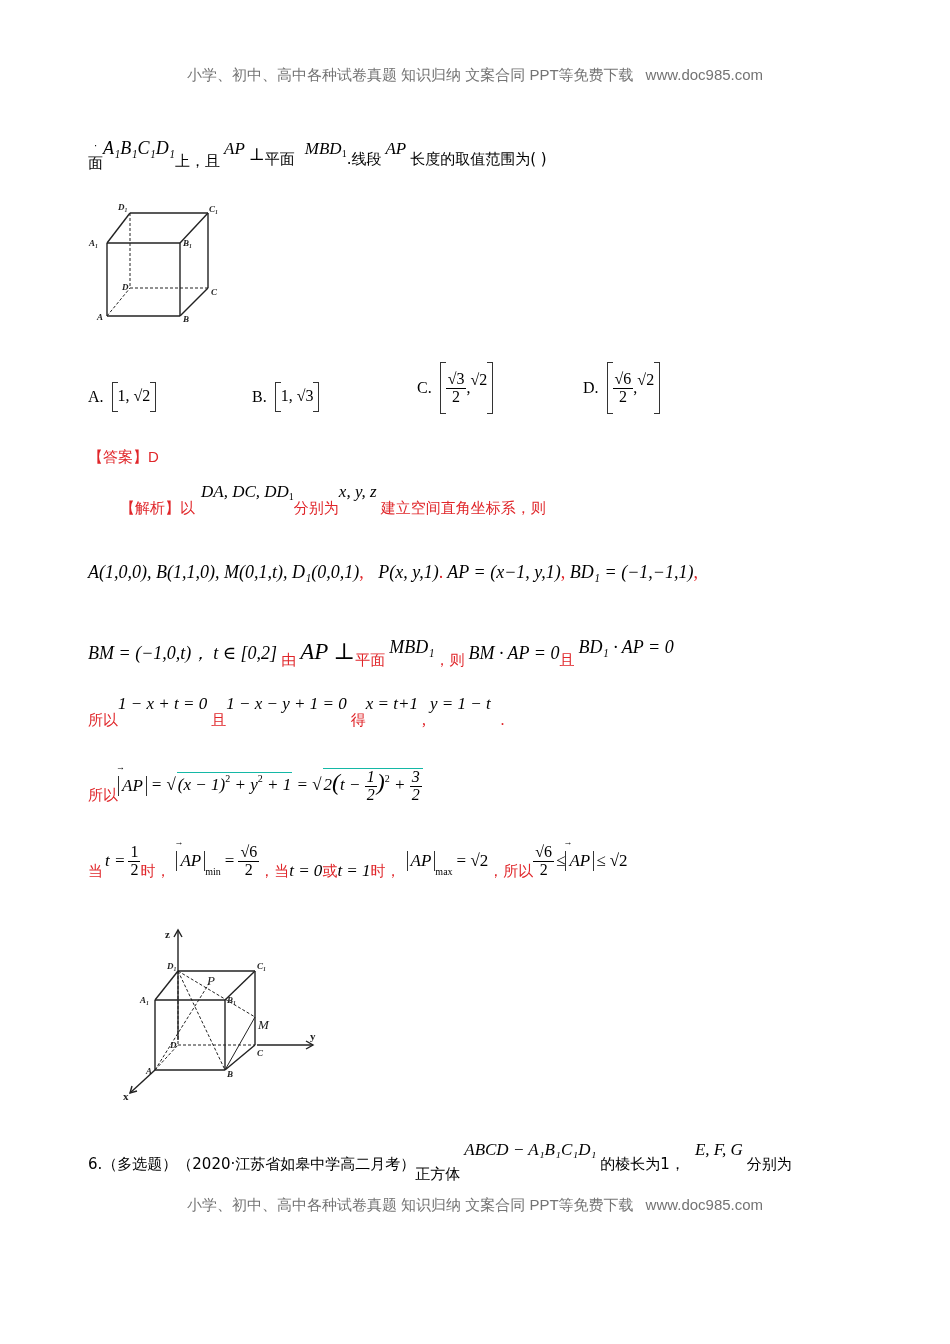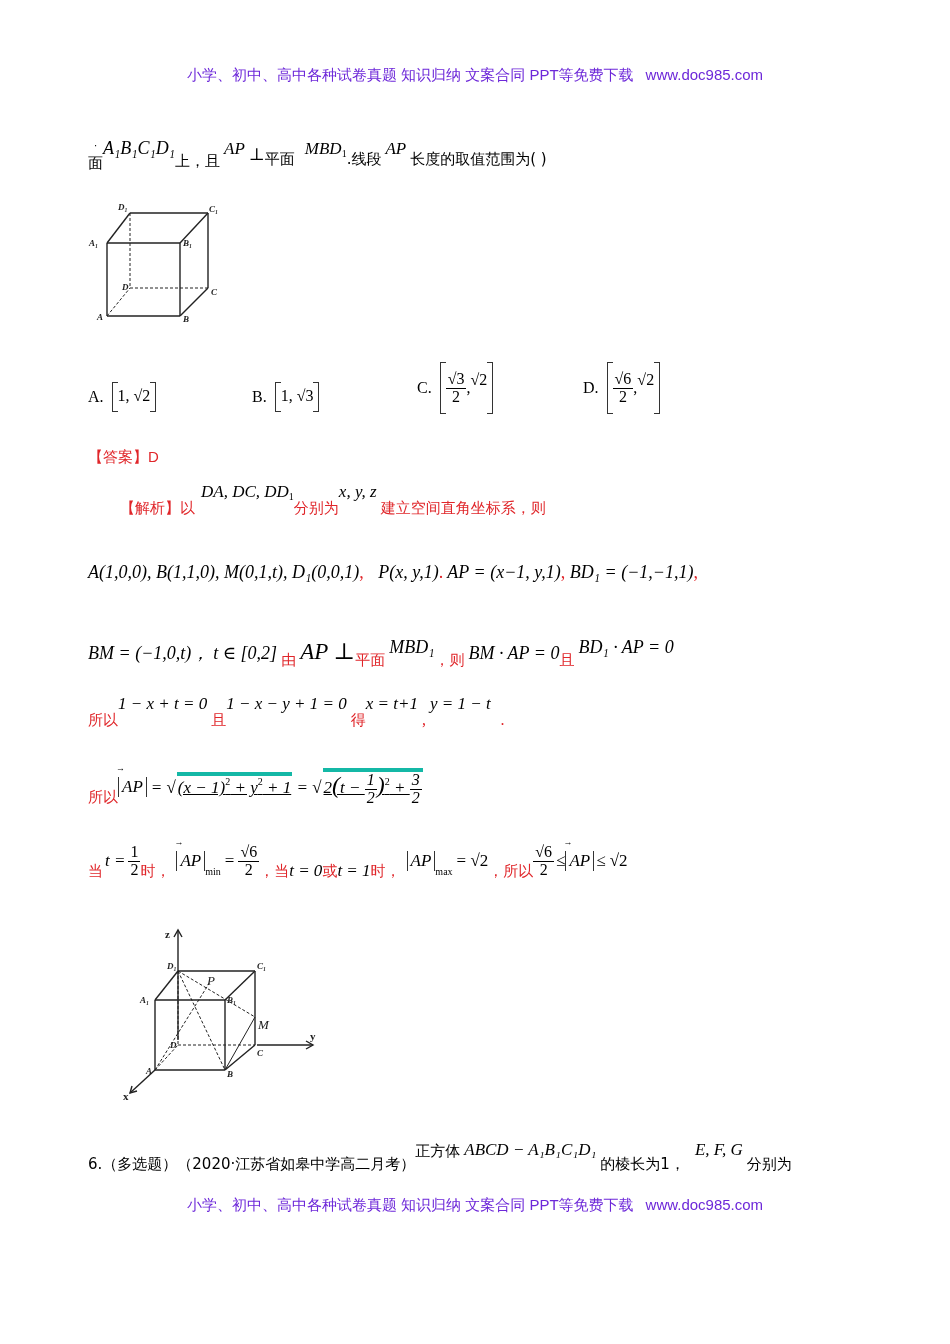--- a/index.html
+++ b/index.html
@@ -1,34 +1,34 @@
 <!DOCTYPE html>
 <html><head>
 <meta charset="utf-8">
 <style>
   * { box-sizing: border-box; margin: 0; padding: 0; }
   html, body { width: 950px; height: 1344px; background: #ffffff; }
   body { position: relative; font-family: "Liberation Serif", "DejaVu Serif", serif; color: #000; overflow: hidden; }
   .abs { position: absolute; white-space: nowrap; }
-  .hdr { font-family: "Liberation Sans", "DejaVu Sans", sans-serif; font-size: 15px; color: #6d28d9; left: 0; width: 950px; text-align: center; }
+  .hdr { font-family: "Liberation Sans", "DejaVu Sans", sans-serif; font-size: 15px; color: #737373; left: 0; width: 950px; text-align: center; }
   .hdr .url { margin-left: 12px; }
   .cn { font-family: "DejaVu Sans", sans-serif; font-size: 15px; }
   .red { color: #e0262a; }
   .m { font-family: "Liberation Serif", "DejaVu Serif", serif; font-style: italic; font-size: 17px; }
   .mr { font-family: "Liberation Serif", "DejaVu Serif", serif; font-size: 17px; font-style: normal; }
   .sub { font-size: 10px; vertical-align: -3px; font-style: normal; }
   .sup { font-size: 10px; vertical-align: 8px; font-style: normal; }
   .frac { display: inline-flex; flex-direction: column; align-items: center; vertical-align: middle; font-family: "Liberation Serif", serif; font-size: 16px; line-height: 1.05; }
   .frac .num { border-bottom: 1px solid #000; padding: 0 2px; }
   .frac .den { padding: 0 2px; }
   .bracket { display: inline-block; vertical-align: middle; font-family: "Liberation Serif", serif; }
   .bL, .bR { display: inline-block; width: 6px; border: 1px solid #333; vertical-align: middle; }
   .bL { border-right: none; }
   .bR { border-left: none; }
-  .sqrt { display: inline-block; border-top: 4px solid #14b8a6; padding: 0 1px; margin-left: 1px; text-decoration: underline; }
+  .sqrt { display: inline-block; border-top: 1px solid #14b8a6; padding: 0 1px; margin-left: 1px; }
   .opt { font-family: "Liberation Serif", serif; font-size: 16px; display: flex; align-items: center; gap: 8px; }
   .abs-bar { display: inline-block; border-left: 1px solid #333; border-right: 1px solid #333; padding: 0 3px; position: relative; }
   .abs-bar .arr { position: absolute; top: -14px; left: -3px; font-size: 9px; font-style: normal; }
   svg text { font-family: "Liberation Serif", serif; }
 </style>
 </head>
 <body>
 
 <div class="abs hdr" style="top:66px;">
   <span>小学、初中、高中各种试卷真题 知识归纳 文案合同 PPT等免费下载</span><span class="url">www.doc985.com</span>
@@ -215,21 +215,21 @@
     <text x="31" y="149">A</text>
     <text x="112" y="152">B</text>
   </g>
   <g font-size="13" font-style="italic" fill="#222">
     <text x="92" y="60">P</text>
     <text x="143" y="104">M</text>
   </g>
 </svg>
 
 <div class="abs" style="left:88px; top:1140px;">
-  <span class="cn" style="position:relative; top:14px;">6.</span><span class="cn" style="position:relative; top:14px;">（多选题）</span><span class="cn" style="position:relative; top:14px;">（2020·江苏省如皋中学高二月考）</span><span class="cn" style="position:relative; top:1px;text-align:right;">正方体</span>
+  <span class="cn" style="position:relative; top:14px;">6.</span><span class="cn" style="position:relative; top:14px;">（多选题）</span><span class="cn" style="position:relative; top:14px;">（2020·江苏省如皋中学高二月考）</span><span class="cn" style="position:relative; top:24px;text-align:right;">正方体</span>
   <span class="m">ABCD − A₁B₁C₁D₁</span>
   <span class="cn" style="position:relative; top:14px;">的棱长为1，</span>
   <span class="m" style="margin-left:6px;">E, F, G</span>
   <span class="cn" style="position:relative; top:14px;">分别为</span>
 </div>
 
 <div class="abs hdr" style="top:1196px;">
   <span>小学、初中、高中各种试卷真题 知识归纳 文案合同 PPT等免费下载</span><span class="url">www.doc985.com</span>
 </div>
 

